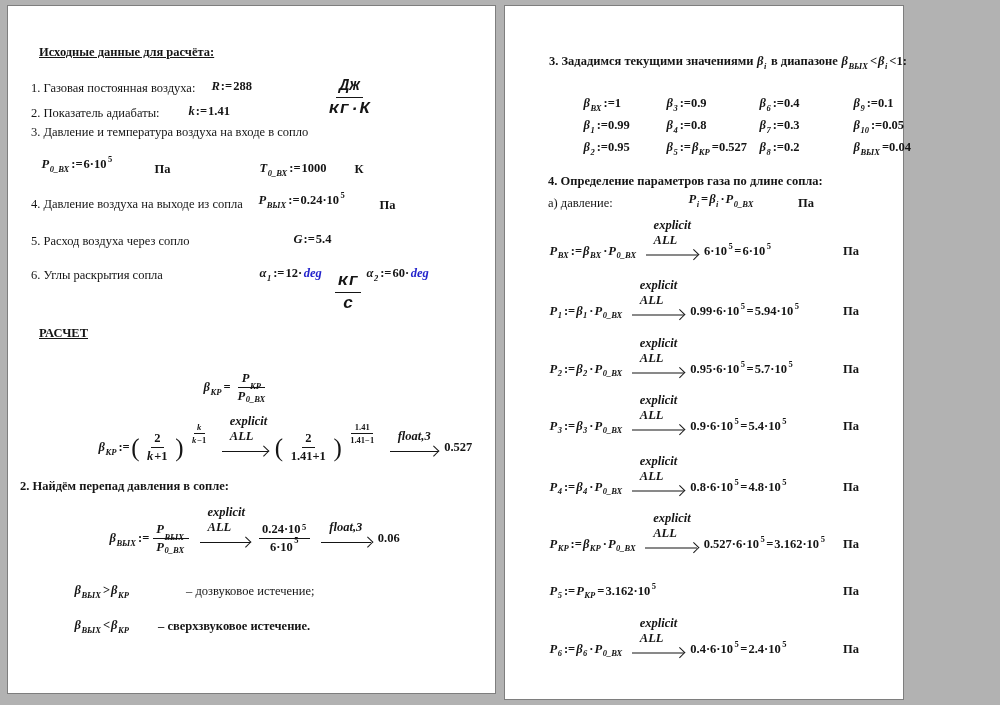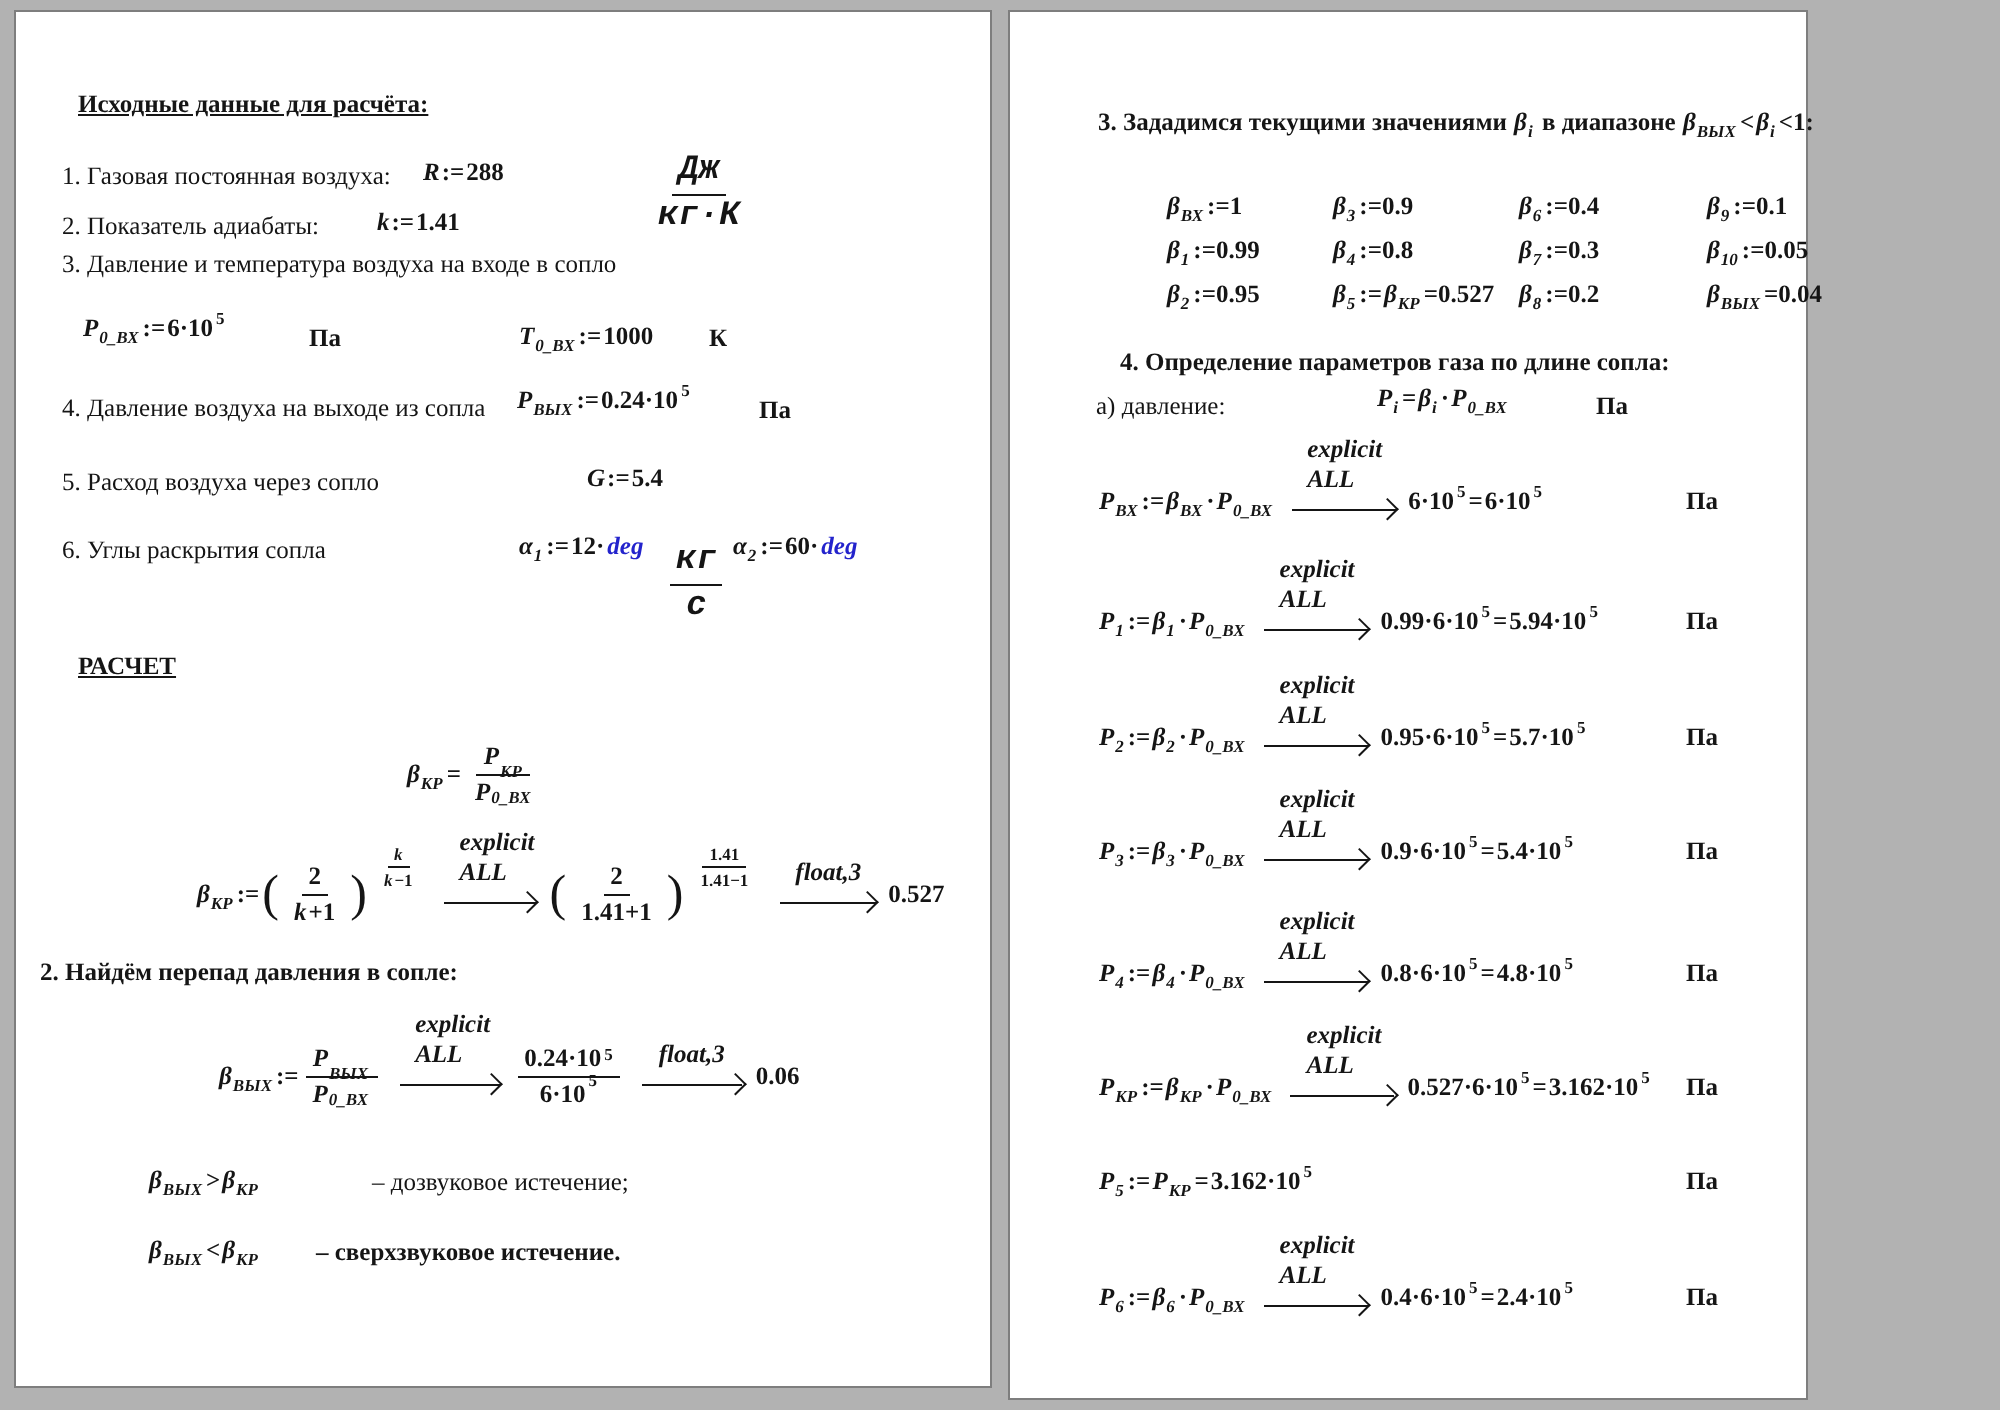--- a/index.html
+++ b/index.html
@@ -355,21 +355,21 @@
           <span class="msub">8</span>
           <span class="mn">:=0.2</span>
         </div>
       <div class="math">
           <span class="mi">β</span>
           <span class="msub">ВЫХ</span>
           <span class="mn">=0.04</span>
         </div>
     </div>
 
-    <div class="txt b" style="left:55px;top:168px;">4. Определение параметров газа по длине сопла:</div>
+    <div class="txt b" style="left:43px;top:168px;">4. Определение параметров газа по длине сопла:</div>
     <div class="txt" style="left:43px;top:190px;">а) давление:</div>
     <div class="math" style="left:183px;top:186px;">
         <span class="mi">P</span>
         <span class="msub">i</span>
         <span class="mn">=</span>
         <span class="mi">β</span>
         <span class="msub">i</span>
         <span class="mn">·</span>
         <span class="mi">P</span>
         <span class="msub">0_ВХ</span>

